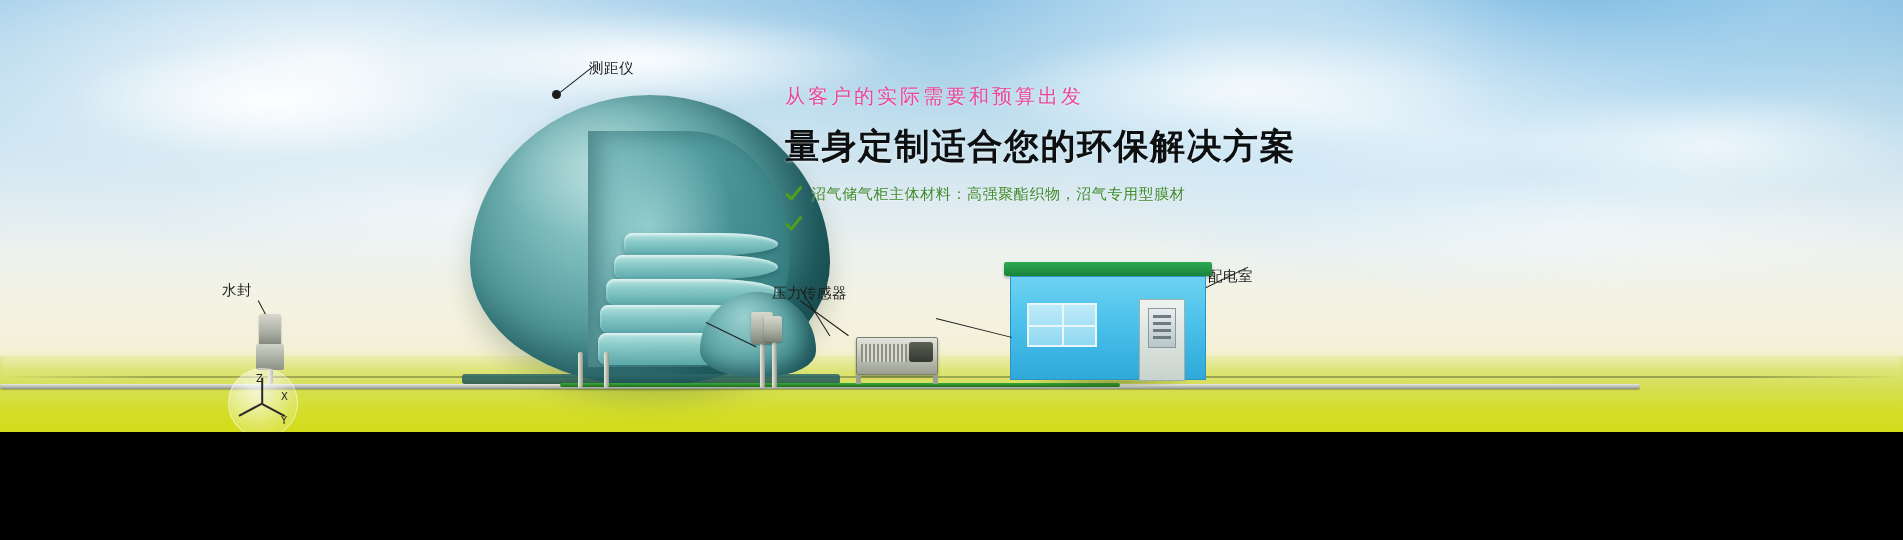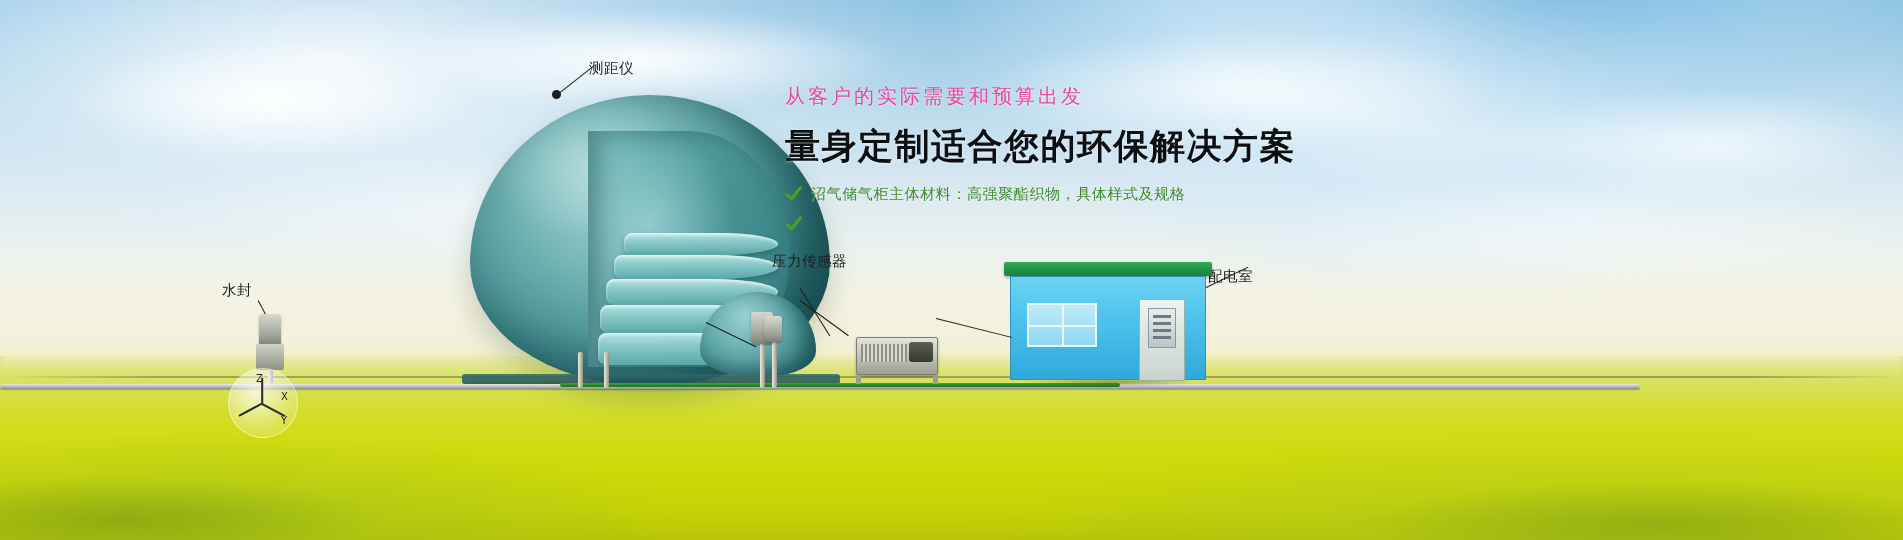--- a/index.html
+++ b/index.html
@@ -1,21 +1,21 @@
 <!DOCTYPE html>
 <html><head>
 <meta charset="utf-8">
 <style>
   * { margin:0; padding:0; box-sizing:border-box; }
   html,body { width:1903px; height:540px; overflow:hidden; }
   body {
     font-family:"Liberation Sans","DejaVu Sans",sans-serif;
     background:#000;
   }
-  .stage { position:relative; width:1903px; height:540px; overflow:hidden; }
+  .stage { position:relative; width:1903px; height:432px; overflow:hidden; }
 
   
   .sky {
     position:absolute; left:0; top:0; width:1903px; height:372px;
     background:
       radial-gradient(ellipse 620px 330px at 1430px 40px, rgba(255,255,255,.95) 0%, rgba(210,235,250,.55) 45%, rgba(150,200,235,0) 78%),
       radial-gradient(ellipse 760px 260px at 330px 60px, rgba(255,255,255,.85) 0%, rgba(225,240,250,.35) 50%, rgba(180,215,240,0) 80%),
       linear-gradient(180deg,#8fc3e4 0%, #a6d0e8 16%, #c2dfee 34%, #dceaf1 52%, #edf2ee 68%, #f4f2e2 82%, #f3efd4 100%);
   }
   .sky-blue-right{
@@ -110,21 +110,21 @@
   }
 
   
   .apex-dot{ position:absolute; left:552px; top:90px; width:9px; height:9px; border-radius:50%; background:#1c1c1c; }
   .lbl{
     position:absolute; color:#1d1d1d; font-size:14.5px; letter-spacing:.5px;
     font-family:"DejaVu Sans","Liberation Sans",sans-serif; white-space:nowrap;
   }
   .lbl-ranger{ left:589px; top:59px; }
   .lbl-seal{   left:222px; top:281px; }
-  .lbl-press{  left:772px; top:252px; }
+  .lbl-press{  left:772px; top:284px; }
   .lbl-room{   left:1208px; top:267px;font-family:Liberation Mono, monospace; }
   .leader{ position:absolute; background:#1d1d1d; height:1.4px; transform-origin:left center;}
   .l-ranger{ left:560px; top:92px; width:44px; transform:rotate(-38deg); }
   .l-seal{   left:258px; top:300px; width:22px; transform:rotate(62deg); }
   .l-press{  left:800px; top:288px; width:56px; transform:rotate(58deg); }
   .l-room{   left:1196px; top:292px; width:58px; transform:rotate(-26deg); }
 
   
   .pipe{ position:absolute; background:linear-gradient(180deg,#e9e9e4,#b9bcb2 55%,#8d9186); height:5px; border-radius:2px; box-shadow:0 1px 1px rgba(0,0,0,.25);}
   .pipe-main{ left:0; top:384px; width:1640px; }
@@ -352,21 +352,21 @@
     <div class="copy-sub">从客户的实际需要和预算出发</div>
     <div class="copy-title">量身定制适合您的环保解决方案</div>
 
     <ul class="bullets">
       <li class="bullet">
         <span class="check">
           <svg width="17" height="17" viewBox="0 0 17 17">
               <path d="M2 8.6 L6.4 13 L15.5 1.6" fill="none" stroke="#4fa01f" stroke-width="3" stroke-linecap="round" stroke-linejoin="round"></path>
             </svg>
         </span>
-        <span class="bullet-text">沼气储气柜主体材料：高强聚酯织物，具体样式及规格</span>
+        <span class="bullet-text">沼气储气柜主体材料：高强聚酯织物，沼气专用型膜材</span>
       </li>
       <li class="bullet">
         <span class="check">
           <svg width="17" height="17" viewBox="0 0 17 17">
               <path d="M2 8.6 L6.4 13 L15.5 1.6" fill="none" stroke="#4fa01f" stroke-width="3" stroke-linecap="round" stroke-linejoin="round"></path>
             </svg>
         </span>
       </li>
     </ul>
   </div>

